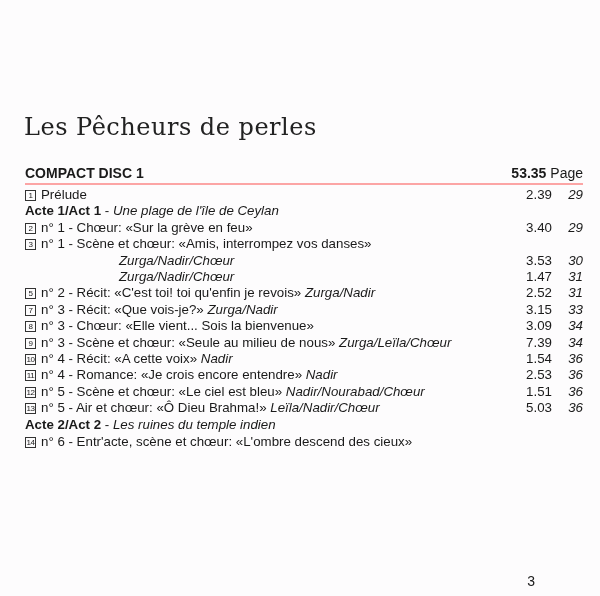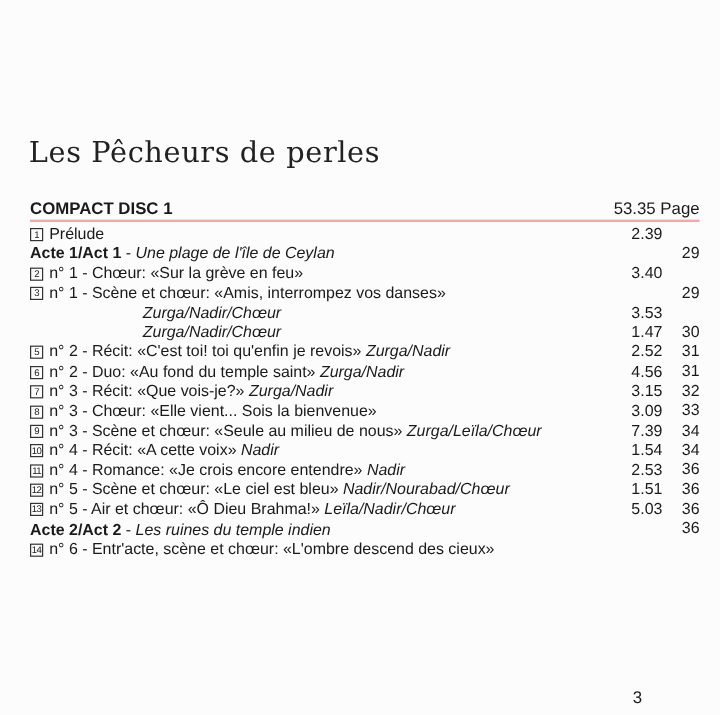--- a/index.html
+++ b/index.html
@@ -16,35 +16,35 @@
     font-family: "DejaVu Serif", serif;
     font-size: 24px; letter-spacing: 0.5px; color: #222;
     font-weight: normal;
   }
   .disc-header {
     position: absolute; left: 25px; top: 163px; width: 558px;
     height: 20px; border-bottom: 2px solid #fca5a5;
   }
   .disc-label { position: absolute; left: 0; top: 2px; font-weight: bold; font-size: 14px; }
   .disc-total { position: absolute; right: 0; top: 2px; font-size: 14px; }
-  .disc-total b { font-weight: normal; margin-left: 23px; }
+  .disc-total b { font-weight: bold; margin-left: 23px; }
   .list { position: absolute; left: 25px; top: 187px; width: 558px; }
   .row { position: relative; height: 16.4px; line-height: 16.4px; font-size: 13.3px; white-space: nowrap; }
   .row.gap { margin-top: 1px; }
   .tn {
     display: inline-block; box-sizing: border-box;
     width: 11px; height: 11px; border: 1px solid #333;
     font-size: 8px; line-height: 9px; text-align: center;
     vertical-align: 1px; margin-right: 5px; letter-spacing: -0.5px;
   }
   .cont { padding-left: 94px; }
   .it { font-style: italic; text-align: center; }
   .bold { font-weight: bold; }
   .dur { position: absolute; right: 31px; top: 0; }
-  .pg { position: absolute; right: 0; top: 16px; }
+  .pg { position: absolute; right: 0; top: 0; font-style: italic; }
   .pagenum { position: absolute; right: 17px; top: 573px; font-size: 14px; }
 </style>
 </head>
 <body>
 
 <div class="page">
   <div class="title">Les Pêcheurs de perles</div>
 
   <div class="disc-header">
     <span class="disc-label">COMPACT DISC 1</span>
@@ -83,25 +83,20 @@
       <span class="dur">1.47</span>
       <span class="pg">31</span>
     </div>
 
     <div class="row">
       <span class="tn">5</span><span>n° 2 - Récit: «C'est toi! toi qu'enfin je revois»</span> <span class="it">Zurga/Nadir</span>
       <span class="dur">2.52</span>
       <span class="pg">31</span>
     </div>
 
-    <div class="row">
-      <span class="tn">6</span><span>n° 2 - Duo: «Au fond du temple saint»</span> <span class="it">Zurga/Nadir</span>
-      <span class="dur">4.56</span>
-      <span class="pg">32</span>
-    </div>
 
     <div class="row">
       <span class="tn">7</span><span>n° 3 - Récit: «Que vois-je?»</span> <span class="it">Zurga/Nadir</span>
       <span class="dur">3.15</span>
       <span class="pg">33</span>
     </div>
 
     <div class="row">
       <span class="tn">8</span><span>n° 3 - Chœur: «Elle vient... Sois la bienvenue»</span>
       <span class="dur">3.09</span>

